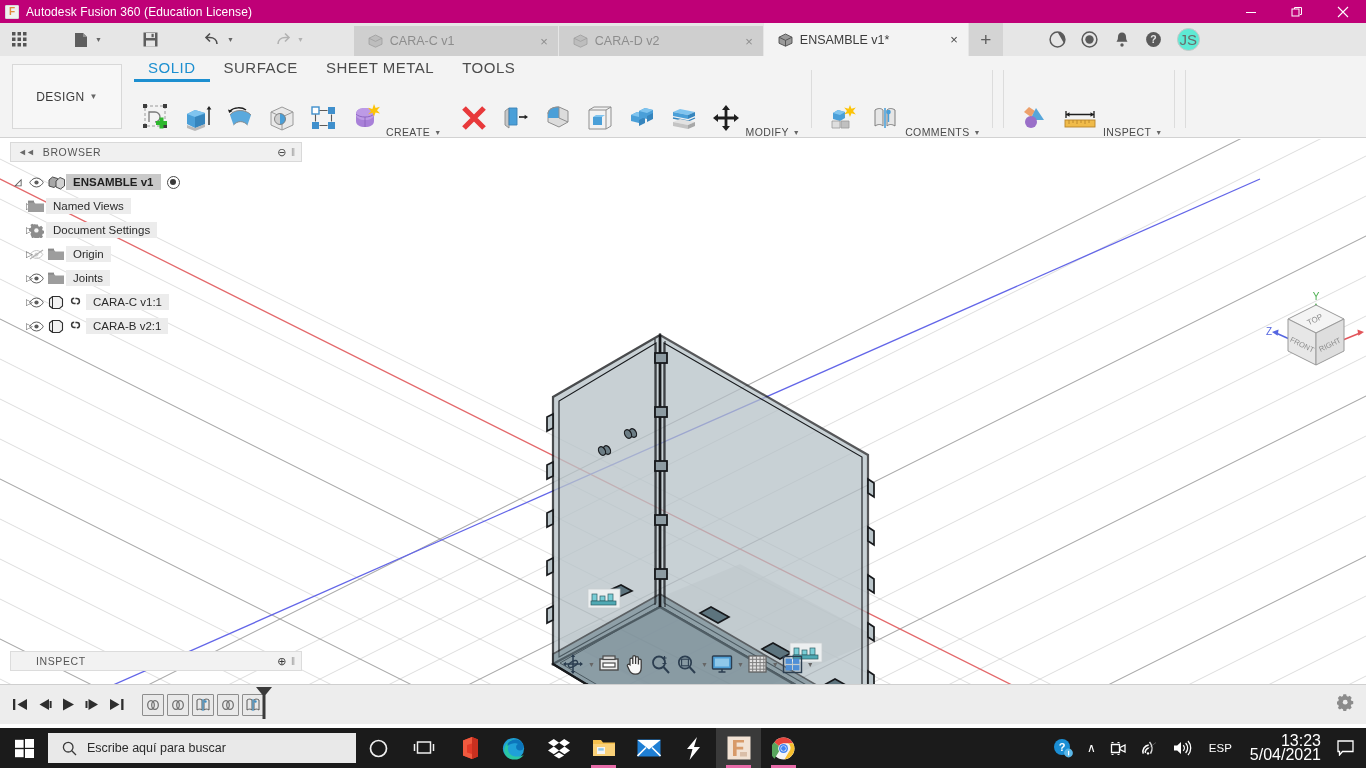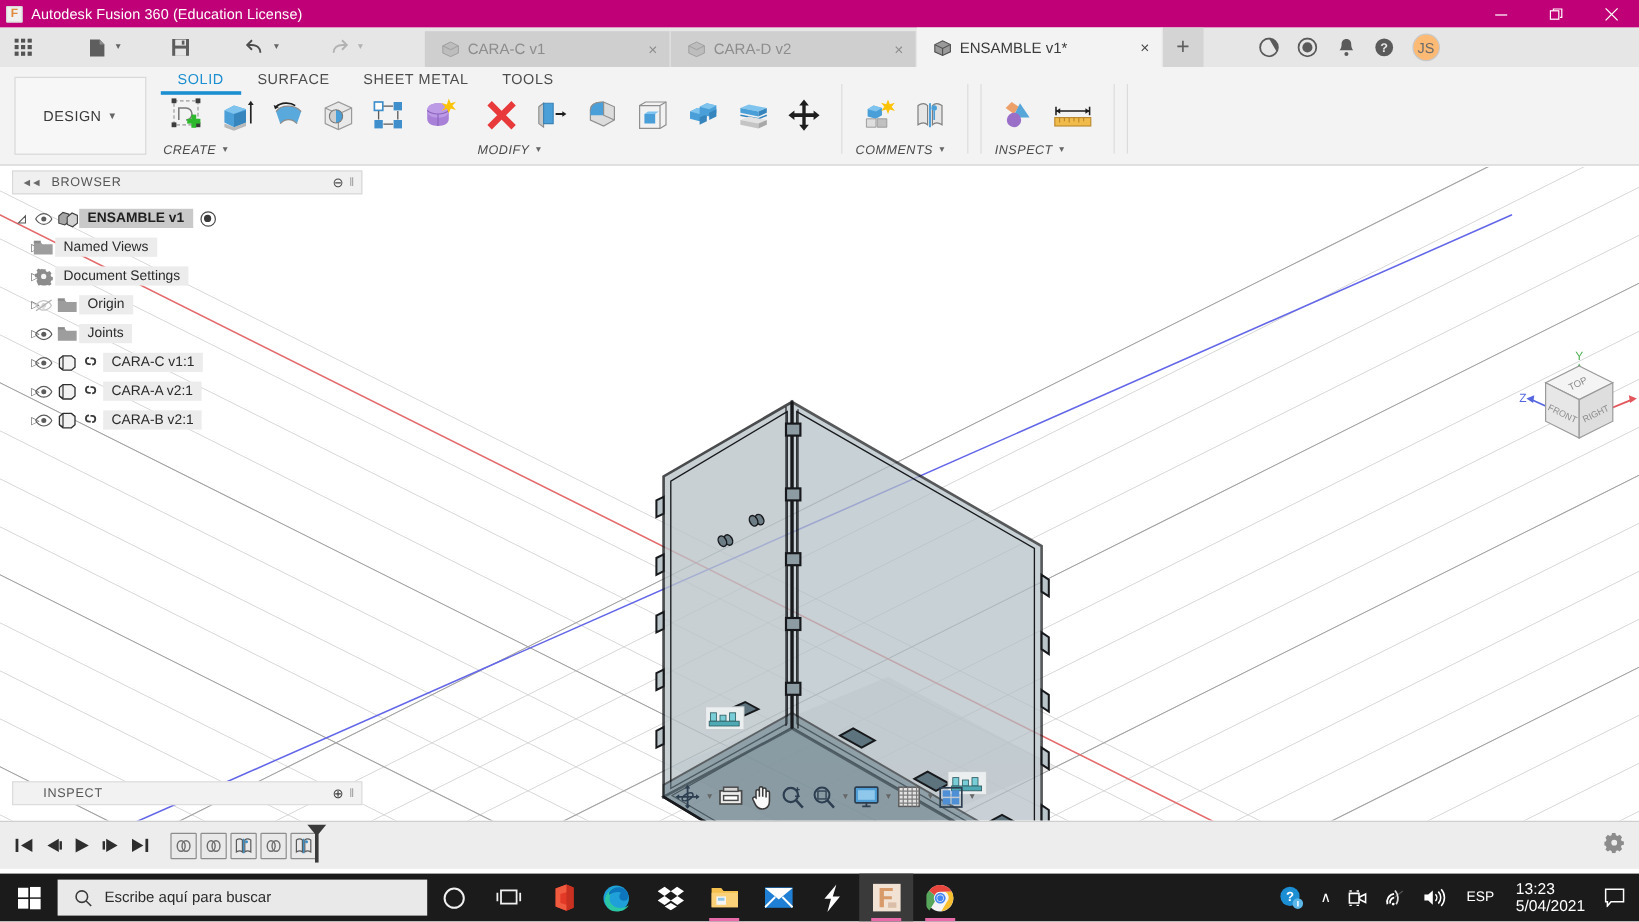--- a/index.html
+++ b/index.html
@@ -49,44 +49,44 @@
   }
   .tab.active { background:#f3f3f3; color:#3b3b3b; height:33px; }
   .tab .cube { margin-right:7px; display:flex; }
   .tab .lbl { white-space:nowrap; }
   .tab .x { margin-left:auto; padding-left:18px; font-size:13px; color:#8d8d8d; line-height:1; }
   .tab.active .x { color:#4a4a4a; }
   .tabplus { width:34px; height:33px; background:#d4d4d4; display:flex;
              align-items:center; justify-content:center; color:#5e5e5e; font-size:19px; }
   .right-icos { margin-left:6px; display:flex; align-items:center; gap:2px; }
   .rico { width:30px; height:30px; display:flex; align-items:center; justify-content:center; color:#5c5c5c; }
-  .avatar { width:23px; height:23px; border-radius:50%; background:#fdba74;
-            border:1px solid #c8c8c8; color:#6a6a6a; font-size:12px;
+  .avatar { width:23px; height:23px; border-radius:50%; background:#5eead4;
+            border:1px solid #c8c8c8; color:#6a6a6a; font-size:15px;
             display:flex; align-items:center; justify-content:center; margin:0 8px 0 6px;text-align:right; }
 
   
   .ribbon {
     position:absolute; top:56px; left:0; width:1366px; height:82px;
     background:#f3f3f3; border-bottom:1px solid #d2d2d2;
     display:flex; align-items:stretch;
   }
   .design-box {
     width:110px; margin:8px 0 8px 12px; border:1px solid #d8d8d8; background:#f7f7f7;
     display:flex; align-items:center; justify-content:center;
     font-size:12px; color:#3a3a3a; letter-spacing:0.4px;
   }
   .design-box .caret { margin-left:5px; font-size:8px; }
 
   .wstabs { position:absolute; top:59px; left:134px; display:flex; gap:0; }
-  .wstab { font-size:12px; color:#4c4c4c; letter-spacing:0.5px; padding:0 14px; }
+  .wstab { font-size:15px; color:#4c4c4c; letter-spacing:0.5px; padding:0 14px; }
   .wstab.active { color:#1c8fd0; }
 
   .panels { display:flex; align-items:flex-start; padding-left:8px; position:relative; }
-  .panel { display:flex; flex-direction:column; align-items:flex-start;
-           padding:0 6px; position:relative; height:82px;font-style:italic; }
+  .panel { display:flex; flex-direction:row; align-items:flex-end;
+           padding:0 6px; position:relative; height:82px; }
   .panel .row { display:flex; align-items:flex-end; gap:2px; margin-top:18px; height:42px; }
   .panel .plabel { font-size:10.5px; color:#4a4a4a; letter-spacing:0.4px;
                    margin-top:3px; display:flex; align-items:center; }
   .panel .plabel .caret { margin-left:4px; }
   .pdiv { width:1px; background:#dcdcdc; height:58px; margin:14px 5px 0 5px; }
   .ibtn { width:40px; height:40px; display:flex; align-items:center; justify-content:center; }
   .ibtn.wide { width:46px; }
 
   
   .browser-head {
@@ -156,21 +156,21 @@
                align-items:center; font-size:12.5px; color:#2b2b2b; }
   .searchbox .mag { margin:0 10px 0 14px; color:#3a3a3a; display:flex; }
   .tbico { width:45px; height:40px; display:flex; align-items:center;
            justify-content:center; position:relative; }
   .tbico.run::after { content:""; position:absolute; bottom:0; left:10px; right:10px;
                       height:3px; background:#e76ba8; }
   .tbico.focus { background:#3a3a3a; }
   .tray { margin-left:auto; display:flex; align-items:center; color:#ffffff; }
   .tray .ti { padding:0 7px; display:flex; align-items:center; }
   .tray .lang { font-size:11.5px; padding:0 10px; }
-  .clock { font-size:13px; line-height:14px; text-align:left; padding:0 8px; }
+  .clock { font-size:16px; line-height:14px; text-align:right; padding:0 8px; }
   .action { padding:0 12px 0 8px; display:flex; }
 </style>
 </head>
 <body>
 
 <div class="app">
 
   <div class="titlebar">
     <div class="logo">F</div>
     <div class="ttl">Autodesk Fusion 360 (Education License)</div>
@@ -818,42 +818,20 @@
       </span>
       <span class="link-ico">
         <svg width="15" height="12" viewBox="0 0 15 12">
           <path d="M6.2 3.2a2.6 2.6 0 0 0 0 5.2h1.4" fill="none" stroke="#3a3a3a" stroke-width="1.5"></path>
           <path d="M8.8 8.8a2.6 2.6 0 0 0 0-5.2H7.4" fill="none" stroke="#3a3a3a" stroke-width="1.5"></path>
         </svg>
       </span>
       <span class="tlbl">CARA-C v1:1</span>
     </div>
 
-    <div class="trow">
-      <span class="arrow ind1">▷</span>
-      <span class="eye">
-        <svg width="15" height="11" viewBox="0 0 15 11">
-            <path d="M7.5 1C4 1 1.4 4 .8 5.5 1.4 7 4 10 7.5 10S13.6 7 14.2 5.5C13.6 4 11 1 7.5 1z" fill="none" stroke="#5c5c5c" stroke-width="1"></path>
-            <circle cx="7.5" cy="5.5" r="2.1" fill="#5c5c5c"></circle>
-          </svg>
-      </span>
-      <span class="tico">
-        <svg width="16" height="15" viewBox="0 0 16 15">
-          <path d="M1.5 4l3-2.5h7l3 2.5v7l-3 2.5h-7l-3-2.5z" fill="#f2f2f2" stroke="#2f2f2f" stroke-width="1.1"></path>
-          <path d="M4.5 1.5v11.5M4.5 13l-3-2" fill="none" stroke="#2f2f2f" stroke-width="1"></path>
-        </svg>
-      </span>
-      <span class="link-ico">
-        <svg width="15" height="12" viewBox="0 0 15 12">
-          <path d="M6.2 3.2a2.6 2.6 0 0 0 0 5.2h1.4" fill="none" stroke="#3a3a3a" stroke-width="1.5"></path>
-          <path d="M8.8 8.8a2.6 2.6 0 0 0 0-5.2H7.4" fill="none" stroke="#3a3a3a" stroke-width="1.5"></path>
-        </svg>
-      </span>
-      <span class="tlbl">CARA-A v2:1</span>
-    </div>
 
     <div class="trow">
       <span class="arrow ind1">▷</span>
       <span class="eye">
         <svg width="15" height="11" viewBox="0 0 15 11">
             <path d="M7.5 1C4 1 1.4 4 .8 5.5 1.4 7 4 10 7.5 10S13.6 7 14.2 5.5C13.6 4 11 1 7.5 1z" fill="none" stroke="#5c5c5c" stroke-width="1"></path>
             <circle cx="7.5" cy="5.5" r="2.1" fill="#5c5c5c"></circle>
           </svg>
       </span>
       <span class="tico">

